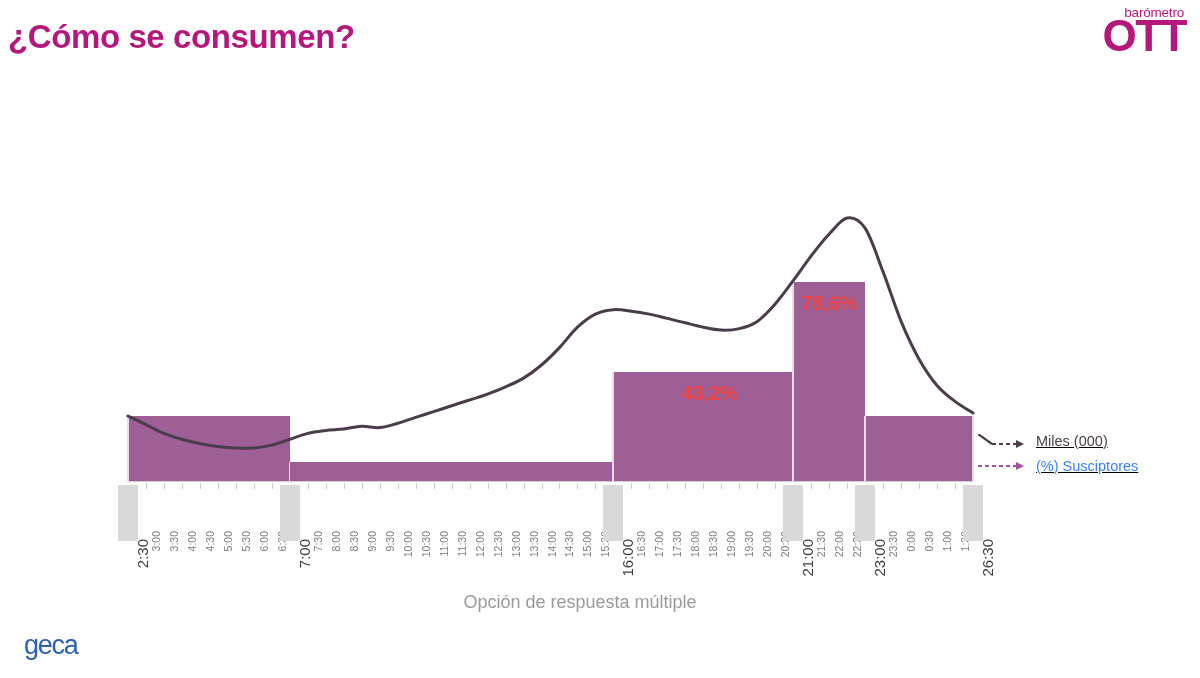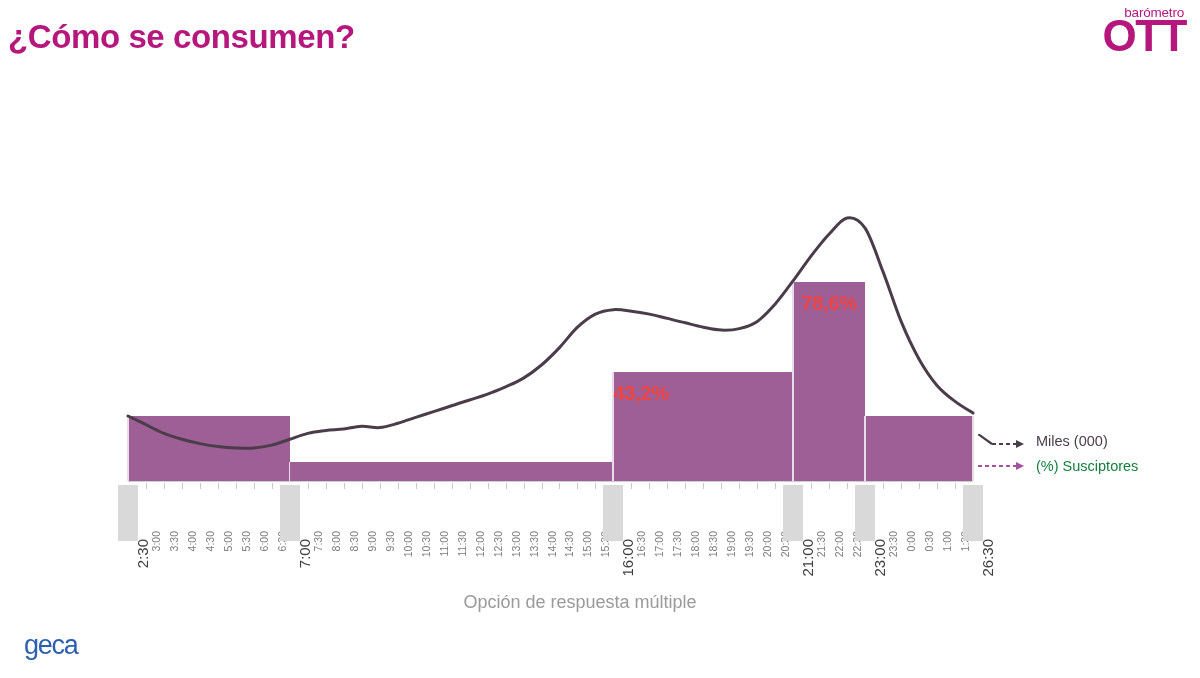--- a/index.html
+++ b/index.html
@@ -141,35 +141,36 @@
     width: 20px;
     height: 56px;
   }
 
   
   #legend {
     position: absolute;
     left: 978px;
     top: 428px;
     width: 215px;
+    text-decoration: underline;
   }
   .legend-row {
     position: relative;
     height: 25px;
     display: flex;
     align-items: center;
   }
   .legend-line { width: 52px; height: 14px; flex: 0 0 52px; }
   .legend-text {
     font-size: 14.5px;
     white-space: nowrap;
     padding-left: 6px;
   }
   .legend-text.miles { color: #4a3d49; }
-  .legend-text.susc { color: #15803d; }
+  .legend-text.susc { color: #3b82f6; }
 
   
   #footnote {
     position: absolute;
     left: 0;
     top: 592px;
     width: 1160px;
     text-align: center;
     font-size: 18px;
     color: #9a9a9a;
@@ -199,21 +200,21 @@
   </div>
 
 
   <div id="plot-area">
       <div class="bar-seg" style="left: 128px; width: 161.809px; top: 416.186px; height: 64.8142px; background: rgb(157, 95, 150);"></div>
       <div class="bar-sep" style="left: 127px; top: 416.186px; height: 64.8142px;"></div>
       <div class="bar-seg" style="left: 289.809px; width: 323.617px; top: 462.265px; height: 18.7354px; background: rgb(157, 95, 150);"></div>
       <div class="bar-sep" style="left: 288.809px; top: 462.265px; height: 18.7354px;"></div>
       <div class="bar-seg" style="left: 613.426px; width: 179.787px; top: 371.626px; height: 109.374px; background: rgb(157, 95, 150);"></div>
       <div class="bar-sep" style="left: 612.426px; top: 371.626px; height: 109.374px;"></div>
-      <div class="bar-label" style="left: 613.426px; width: 192px; top: 381.626px;">43,2%</div>
+      <div class="bar-label" style="left: 613.426px; width: 192px; text-align: center; top: 381.626px;">43,2%</div>
       <div class="bar-seg" style="left: 793.213px; width: 71.9149px; top: 282px; height: 199px; background: rgb(157, 95, 150);"></div>
       <div class="bar-sep" style="left: 792.213px; top: 282px; height: 199px;"></div>
       <div class="bar-label" style="left: 793.213px; width: 71.9149px; text-align: center; top: 292px;">78,6%</div>
       <div class="bar-seg" style="left: 865.128px; width: 107.872px; top: 416.186px; height: 64.8142px; background: rgb(157, 95, 150);"></div>
       <div class="bar-sep" style="left: 864.128px; top: 416.186px; height: 64.8142px;"></div>
       <div class="bar-sep" style="left: 972px; top: 416.186px; height: 64.8142px;"></div>
       <svg width="1200" height="678" viewBox="0 0 1200 678" style="position: absolute; left: 0px; top: 0px;">
         <path d="M128.0 416.0 C131.0 417.4,140.0 421.8,146.0 424.7 C152.0 427.6,158.0 431.0,164.0 433.4 C170.0 435.9,175.9 437.6,181.9 439.3 C187.9 441.0,193.9 442.4,199.9 443.6 C205.9 444.8,211.9 445.8,217.9 446.5 C223.9 447.3,229.9 447.8,235.9 448.0 C241.9 448.2,247.9 448.5,253.9 448.0 C259.8 447.5,265.8 446.5,271.8 445.1 C277.8 443.6,283.8 441.2,289.8 439.3 C295.8 437.3,301.8 434.9,307.8 433.4 C313.8 432.0,319.8 431.3,325.8 430.5 C331.8 429.8,337.8 429.8,343.7 429.1 C349.7 428.3,355.7 426.4,361.7 426.2 C367.7 425.9,373.7 428.1,379.7 427.6 C385.7 427.1,391.7 425.0,397.7 423.3 C403.7 421.6,409.7 419.4,415.7 417.4 C421.7 415.5,427.6 413.5,433.6 411.6 C439.6 409.7,445.6 407.7,451.6 405.8 C457.6 403.8,463.6 401.9,469.6 400.0 C475.6 398.0,481.6 396.3,487.6 394.1 C493.6 392.0,499.6 389.5,505.6 386.9 C511.5 384.2,517.5 381.8,523.5 378.1 C529.5 374.5,535.5 370.1,541.5 365.0 C547.5 359.9,553.5 353.9,559.5 347.6 C565.5 341.2,571.5 332.8,577.5 327.2 C583.5 321.6,589.5 317.0,595.4 314.1 C601.4 311.2,607.4 310.2,613.4 309.7 C619.4 309.2,625.4 310.4,631.4 311.2 C637.4 311.9,643.4 312.9,649.4 314.1 C655.4 315.3,661.4 317.0,667.4 318.4 C673.4 319.9,679.3 321.4,685.3 322.8 C691.3 324.3,697.3 326.0,703.3 327.2 C709.3 328.4,715.3 329.8,721.3 330.1 C727.3 330.3,733.3 330.1,739.3 328.6 C745.3 327.2,751.3 325.5,757.3 321.4 C763.2 317.2,769.2 310.7,775.2 303.9 C781.2 297.1,787.2 288.6,793.2 280.6 C799.2 272.6,805.2 263.6,811.2 255.8 C817.2 248.1,823.2 240.3,829.2 234.0 C835.2 227.7,841.2 219.0,847.1 218.0 C853.1 217.0,859.1 219.2,865.1 228.2 C871.1 237.2,877.1 256.3,883.1 271.9 C889.1 287.4,895.1 306.8,901.1 321.4 C907.1 335.9,913.1 348.5,919.1 359.2 C925.1 369.9,931.0 378.4,937.0 385.4 C943.0 392.4,949.0 396.8,955.0 401.4 C961.0 406.0,970.0 411.1,973.0 413.1" fill="none" stroke="#4a3d49" stroke-width="3" stroke-linecap="round" stroke-linejoin="round"></path>
       </svg>
     </div>

